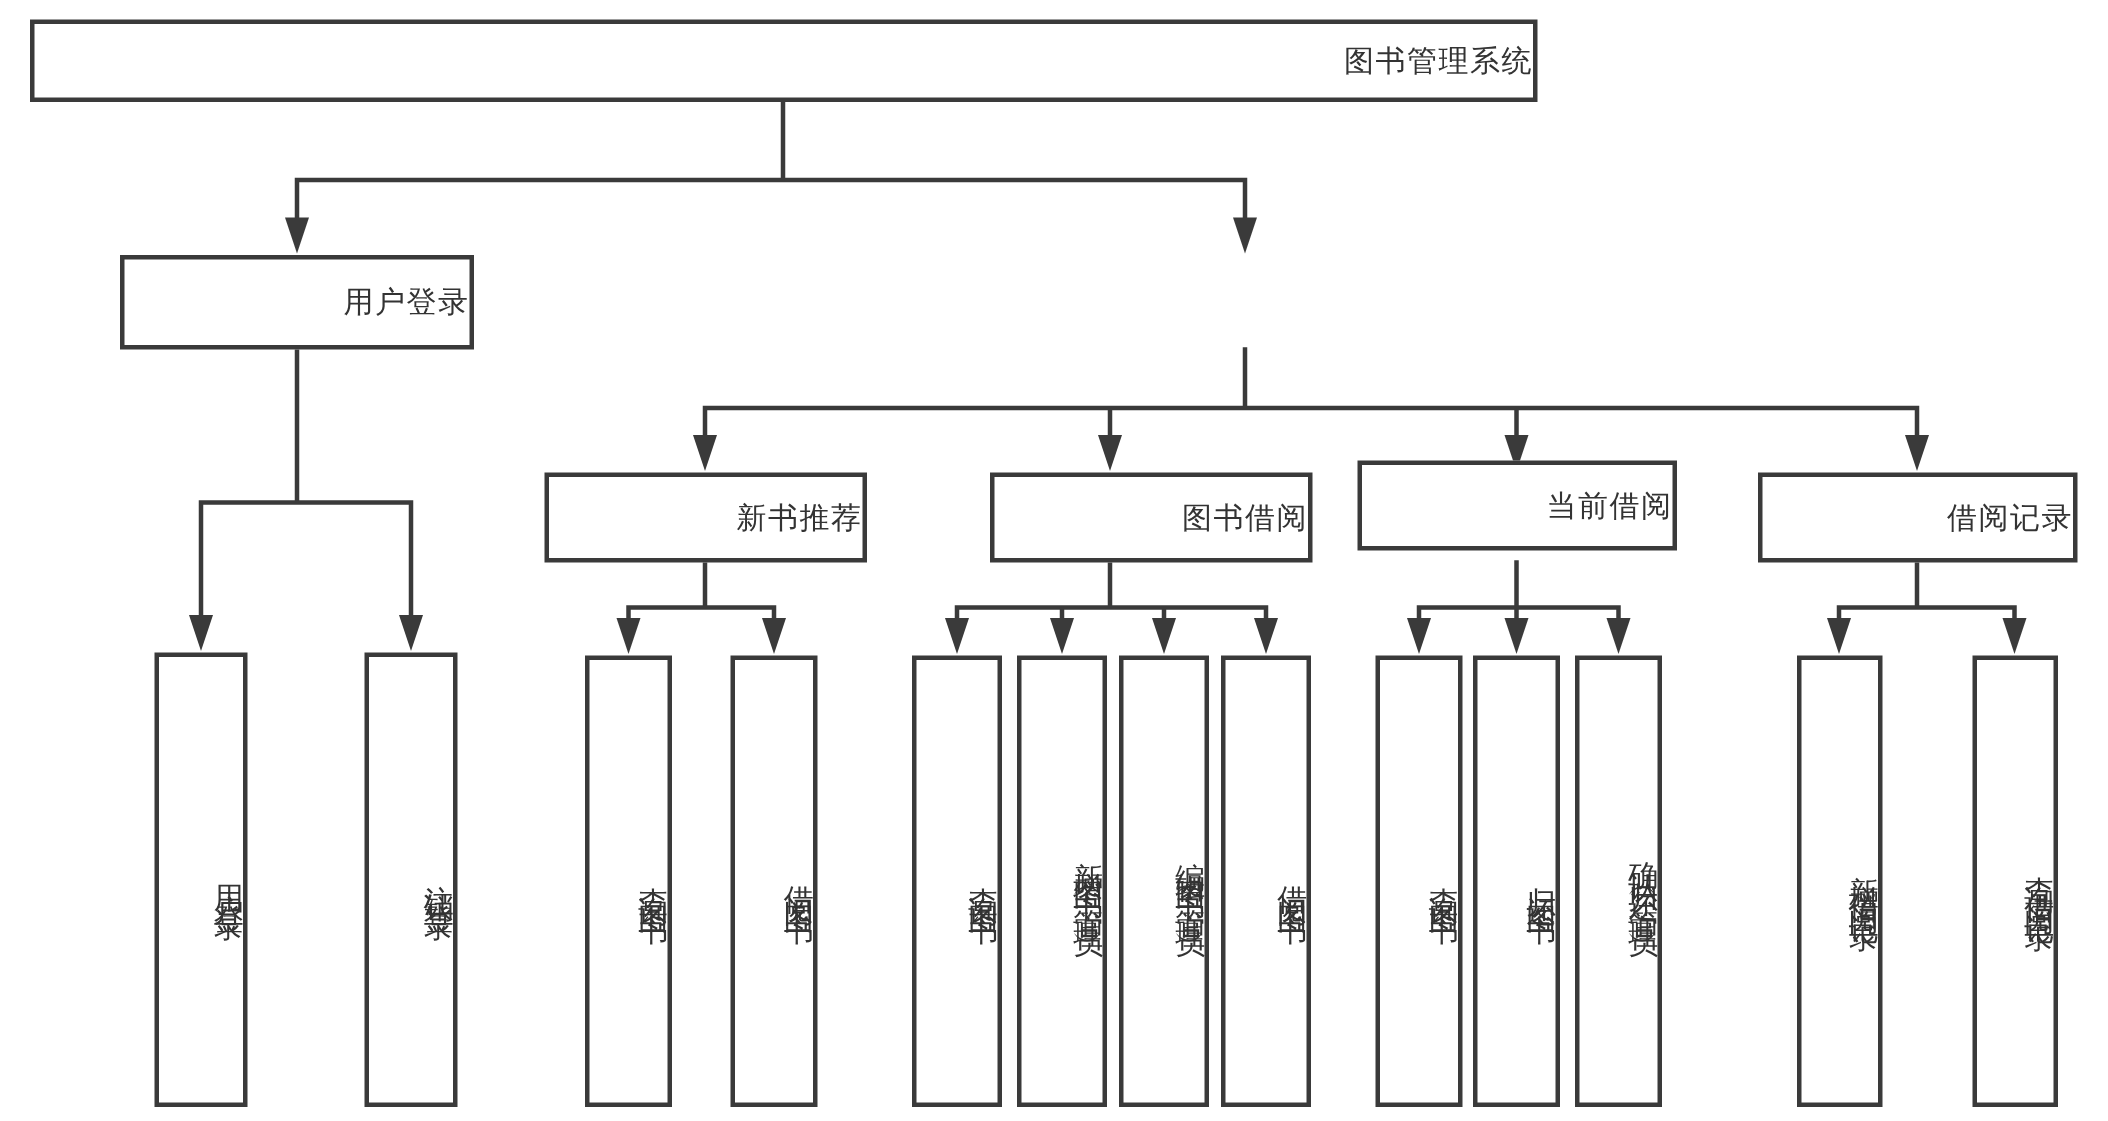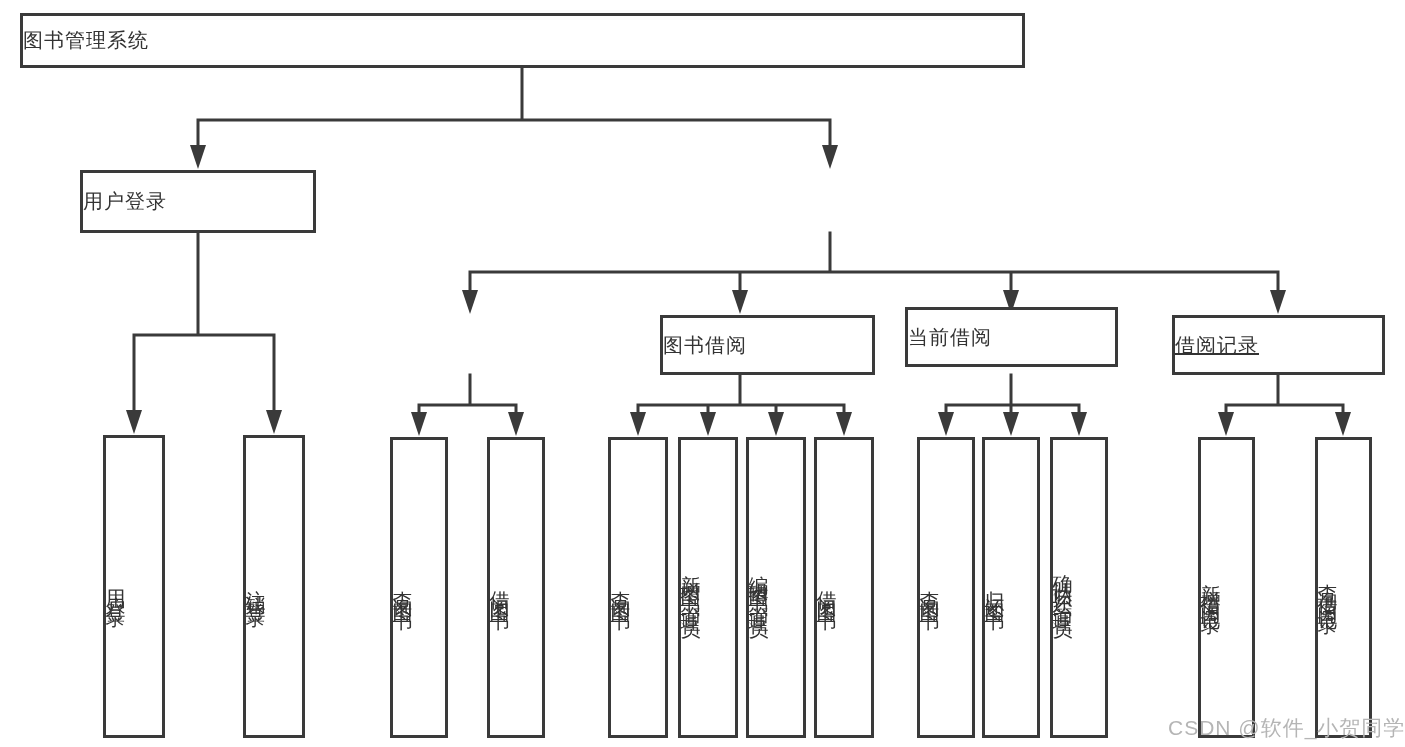--- a/index.html
+++ b/index.html
@@ -25,21 +25,21 @@
     pointer-events: none;
   }
   .cline { stroke: var(--line); stroke-width: 3; fill: none; stroke-linecap: square; }
   .carrow { fill: var(--line); stroke: none; }
   .node {
     position: absolute;
     border: 3px solid var(--line);
     background: var(--bg);
     display: flex;
     align-items: center;
-    justify-content: flex-start;
+    justify-content: flex-end;
     color: var(--text);
   }
   .hbox .label {
     font-size: 20px;
     letter-spacing: 1px;
     white-space: nowrap;
   }
   .vbox .vlabel {
     writing-mode: vertical-rl;
     text-orientation: mixed;
@@ -115,27 +115,30 @@
   </svg>
 
   <div class="node hbox" style="left:20px; top:13px; width:1005px; height:55px;">
     <span class="label">图书管理系统</span>
   </div>
 
   <div class="node hbox" style="left:80px; top:170px; width:236px; height:63px;">
     <span class="label">用户登录</span>
   </div>
 
+  <div class="node hbox" style="left:363px; top:315px; width:215px; height:60px;">
+    <span class="label">新书推荐</span>
+  </div>
   <div class="node hbox" style="left:660px; top:315px; width:215px; height:60px;">
     <span class="label">图书借阅</span>
   </div>
   <div class="node hbox" style="left:905px; top:307px; width:213px; height:60px;">
     <span class="label">当前借阅</span>
   </div>
-  <div class="node hbox" style="left:1172px; top:315px; width:213px; height:60px;text-decoration:underline;">
+  <div class="node hbox" style="left:1172px; top:315px; width:213px; height:60px;">
     <span class="label">借阅记录</span>
   </div>
 
   <div class="node vbox" style="left:103px; top:435px; width:62px; height:303px;">
     <span class="vlabel">用户登录</span>
   </div>
   <div class="node vbox" style="left:243px; top:435px; width:62px; height:303px;">
     <span class="vlabel">注销登录</span>
   </div>
 
@@ -169,15 +172,14 @@
     <span class="vlabel">确认归还（管理员）</span>
   </div>
 
   <div class="node vbox" style="left:1198px; top:437px; width:57px; height:301px;">
     <span class="vlabel">新增借阅记录</span>
   </div>
   <div class="node vbox" style="left:1315px; top:437px; width:57px; height:301px;">
     <span class="vlabel">查询借阅记录</span>
   </div>
 
-  <div class="watermark">CSDN @软件_小贺同学</div>
 
 </div>
 
 </body></html>

